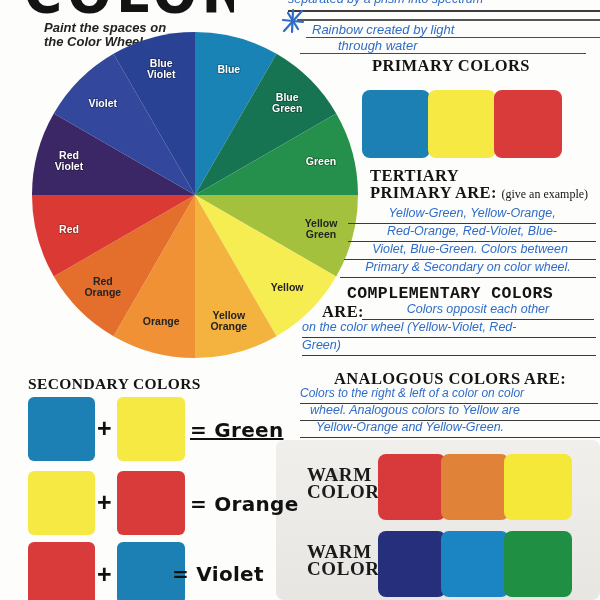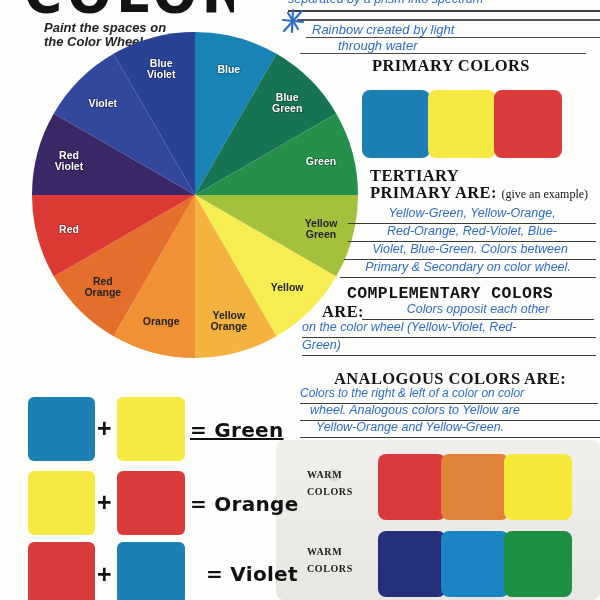--- a/index.html
+++ b/index.html
@@ -59,21 +59,21 @@
   .bar .seg{width:68px; height:100%; border-radius:8px;}
   .bar .seg + .seg{margin-left:-5px;}
 
   .plus{position:absolute; font-weight:900; font-size:25px; color:#111;}
   .equals{
     position:absolute; font-family:"DejaVu Sans",sans-serif; font-weight:900;
     font-size:20px; color:#111; white-space:nowrap; letter-spacing:0.3px;
   }
   .side-label{
     position:absolute; font-family:"Liberation Serif", serif; font-weight:700;
-    font-size:10px; line-height:17px; color:#1a1a1a; letter-spacing:0.6px;
+    font-size:19px; line-height:17px; color:#1a1a1a; letter-spacing:0.6px;
   }
 </style>
 </head>
 <body>
 
 <div class="sheet">
 
   <div class="texture"></div>
 
   <div class="title-clip">
@@ -153,35 +153,36 @@
   <div class="head" style="left:322px; top:302px;">ARE:</div>
   <div class="hw-line center hw" style="left:362px; top:302px; width:232px;">Colors opposit each other</div>
   <div class="hw-line hw" style="left:302px; top:320px; width:294px;">on the color wheel   (Yellow-Violet, Red-</div>
   <div class="hw-line hw" style="left:302px; top:338px; width:294px;">Green)</div>
 
   <div class="head" style="left:300px; top:369px; width:300px; text-align:center;">ANALOGOUS COLORS ARE:</div>
   <div class="hw-line hw" style="left:300px; top:386px; width:298px; font-size:12px;">Colors to the right &amp; left of a color on color</div>
   <div class="hw-line hw" style="left:300px; top:403px; width:298px; padding-left:10px;">wheel.  Analogous colors to Yellow are</div>
   <div class="hw-line hw" style="left:300px; top:420px; width:286px; padding-left:16px;">Yellow-Orange   and Yellow-Green.</div>
 
+  <div class="head" style="left:28px; top:375px; font-size:15.5px;">SECONDARY COLORS</div>
 
   <div class="swatch" style="left: 28px; top: 397px; width: 67px; height: 64px; border-radius: 6px; background: rgb(28, 128, 181);"></div>
   <div class="plus" style="left:97px;  top:414px;">+</div>
   <div class="swatch" style="left: 117px; top: 397px; width: 68px; height: 64px; border-radius: 6px; background: rgb(246, 233, 68);"></div>
   <div class="equals" style="left:190px; top:418px;text-decoration:underline;">= Green</div>
 
   <div class="swatch" style="left: 28px; top: 471px; width: 67px; height: 64px; border-radius: 6px; background: rgb(246, 233, 68);"></div>
   <div class="plus" style="left:97px;  top:488px;">+</div>
   <div class="swatch" style="left: 117px; top: 471px; width: 68px; height: 64px; border-radius: 6px; background: rgb(217, 59, 59);"></div>
   <div class="equals" style="left:190px; top:492px;">= Orange</div>
 
   <div class="swatch" style="left: 28px; top: 542px; width: 67px; height: 64px; border-radius: 6px; background: rgb(217, 59, 59);"></div>
   <div class="plus" style="left:97px;  top:560px;">+</div>
   <div class="swatch" style="left: 117px; top: 542px; width: 68px; height: 62px; border-radius: 6px; background: rgb(28, 128, 181);"></div>
-  <div class="equals" style="left:206px; top:562px;">= Violet</div>
+  <div class="equals" style="left:172px; top:562px;">= Violet</div>
 
   <div class="side-label" style="left:307px; top:466px;">
     <div>WARM</div>
     <div>COLORS</div>
   </div>
   <div class="bar" style="left:378px; top:454px; height:66px;">
     <div class="seg" style="background: rgb(216, 57, 58);"></div>
     <div class="seg" style="background: rgb(224, 131, 56);"></div>
     <div class="seg" style="background: rgb(245, 232, 56);"></div>
   </div>

